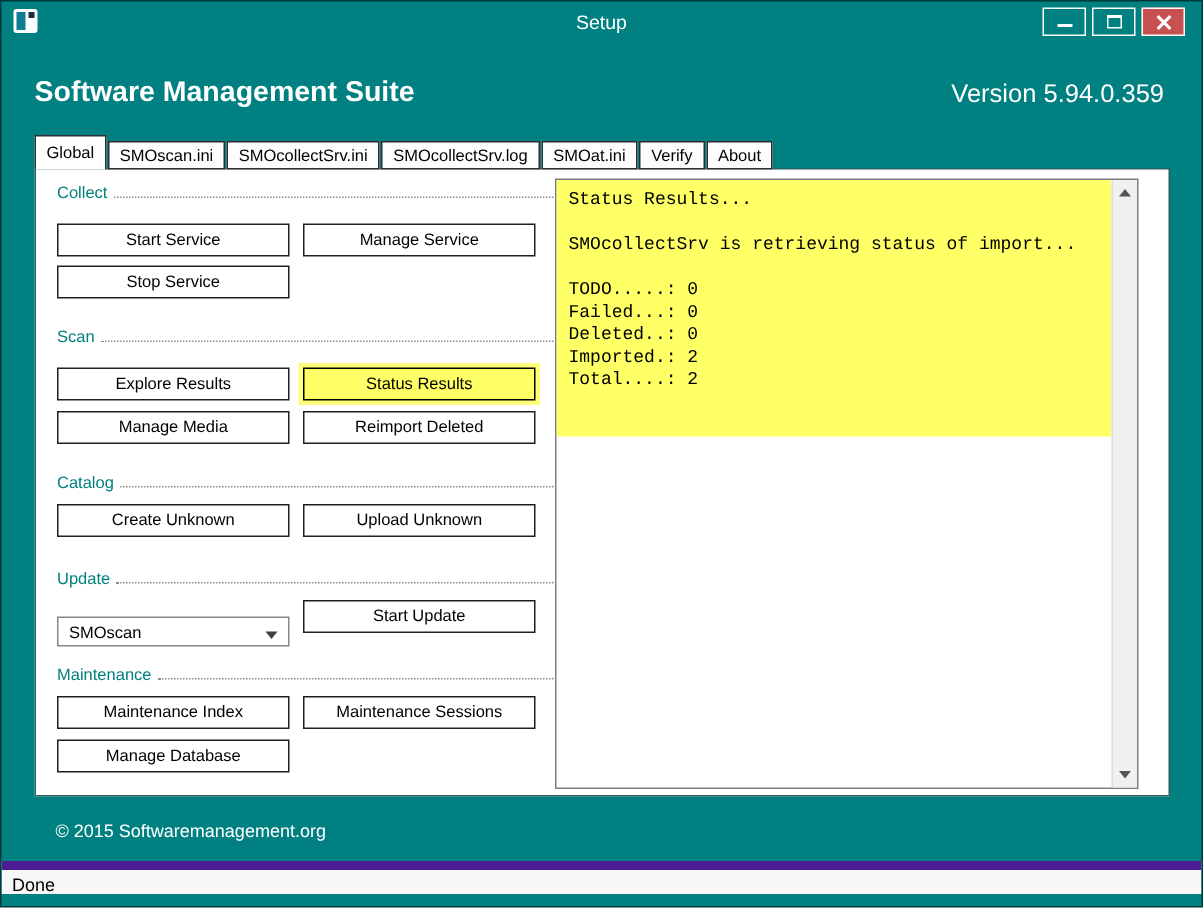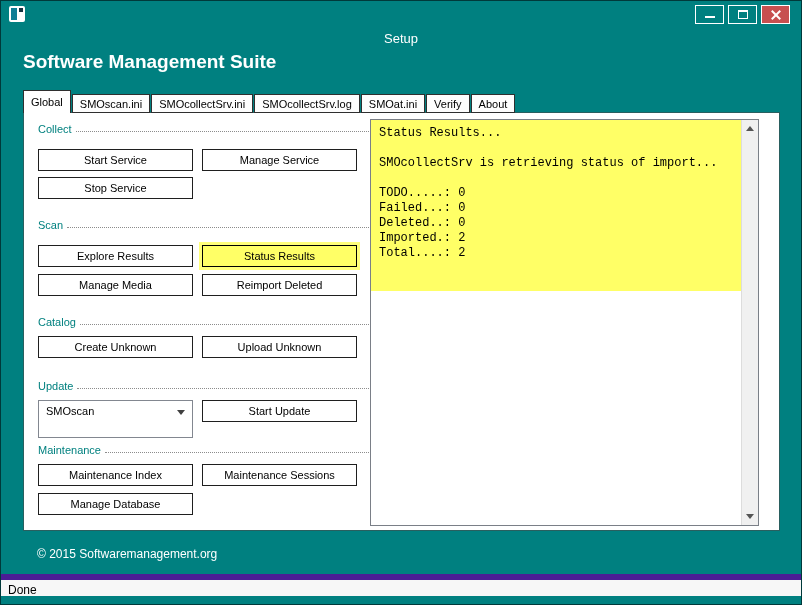--- a/index.html
+++ b/index.html
@@ -10,21 +10,21 @@
     position:relative; width:802px; height:605px;
     background:#008080; border:1px solid #00393a; overflow:hidden;
     font-family:"Liberation Sans", sans-serif;
   }
 
   
   .titlebar { position:absolute; left:0; top:0; width:100%; height:26px; }
   .app-icon { position:absolute; left:8px; top:5px; width:16px; height:16px; background:#fff; border-radius:2px; overflow:hidden; }
   .app-icon .ic-bar { position:absolute; left:2px; top:2px; width:6px; height:12px; background:#0e7d95; }
   .app-icon .ic-dot { position:absolute; right:2px; top:2px; width:4px; height:4px; background:#16323f; }
-  .window-title { position:absolute; left:0; top:6px; width:100%; text-align:center; color:#fff; font-size:13px;margin-top:24px; }
+  .window-title { position:absolute; left:0; top:6px; width:100%; text-align:center; color:#fff; font-size:13px; }
   .win-controls { position:absolute; top:4px; right:11px; display:flex; gap:4px; }
   .win-btn { width:29px; height:19px; border:1px solid #fff; display:flex; align-items:center; justify-content:center; background:transparent; }
   .win-btn.close { background:#c75050; }
   .glyph-min { width:10px; height:2px; background:#fff; margin-top:5px; }
   .glyph-max { width:10px; height:9px; border:1px solid #fff; border-top-width:2px; }
   .glyph-x { position:relative; width:12px; height:12px; }
   .glyph-x span { position:absolute; left:0; top:5px; width:12px; height:2px; background:#fff; }
   .glyph-x .xa { transform:rotate(45deg); }
   .glyph-x .xb { transform:rotate(-45deg); }
 
@@ -41,21 +41,21 @@
   .panel { position:absolute; left:22px; top:111px; width:757px; height:419px; background:#fff; border:1px solid #295f5f; z-index:2; }
 
   .group { position:absolute; left:14px; width:333px; height:14px; display:flex; align-items:flex-end; }
   .group-label { font-size:11px; color:#00807f; padding-right:4px; white-space:nowrap; }
   .dotline { flex:1; border-bottom:1px dotted #8c8c8c; margin-bottom:3px; }
 
   .btn { position:absolute; width:155px; height:22px; background:#fff; border:1px solid #1f1f1f;
          font-family:"Liberation Sans", sans-serif; font-size:11px; color:#000; text-align:center; cursor:pointer; }
   .btn.highlight { background:#ffff66; border-color:#000; box-shadow:0 0 0 3px rgba(255,255,90,.8); }
 
-  .dropdown { position:absolute; left:14px; top:287px; width:155px; height:38px; background:#fff; border:1px solid #828790;
+  .dropdown { position:absolute; left:14px; top:298px; width:155px; height:20px; background:#fff; border:1px solid #828790;
               font-size:11px; line-height:20px; padding-left:7px; cursor:pointer; }
   .dd-arrow { position:absolute; right:7px; top:9px; width:0; height:0;
               border-left:4px solid transparent; border-right:4px solid transparent; border-top:5px solid #404040; }
 
   
   .output { position:absolute; left:346px; top:6px; width:389px; height:407px; background:#fff; border:1px solid #7a7f87; overflow:hidden; }
   .output-text { position:absolute; left:0; top:0; right:17px; bottom:0; overflow:hidden; }
   .output-text pre { margin:0; width:100%; background:#ffff66; font-family:Liberation Mono, monospace;
                      font-size:12px; line-height:15px; padding:6px 8px 30px 8px; white-space:pre; color:#000; }
   .scrollbar { position:absolute; top:0; right:0; width:17px; height:100%; background:#f0f0f0; border-left:1px solid #dcdcdc; }
@@ -90,20 +90,21 @@
       <div class="win-btn close">
         <div class="glyph-x">
             <span class="xa"></span>
             <span class="xb"></span>
           </div>
       </div>
     </div>
   </div>
 
   <div class="app-title">Software Management Suite</div>
+  <div class="version">Version 5.94.0.359</div>
 
   <div class="tabs">
     <div class="tab active">Global</div>
     <div class="tab">SMOscan.ini</div>
     <div class="tab">SMOcollectSrv.ini</div>
     <div class="tab">SMOcollectSrv.log</div>
     <div class="tab">SMOat.ini</div>
     <div class="tab">Verify</div>
     <div class="tab">About</div>
   </div>

